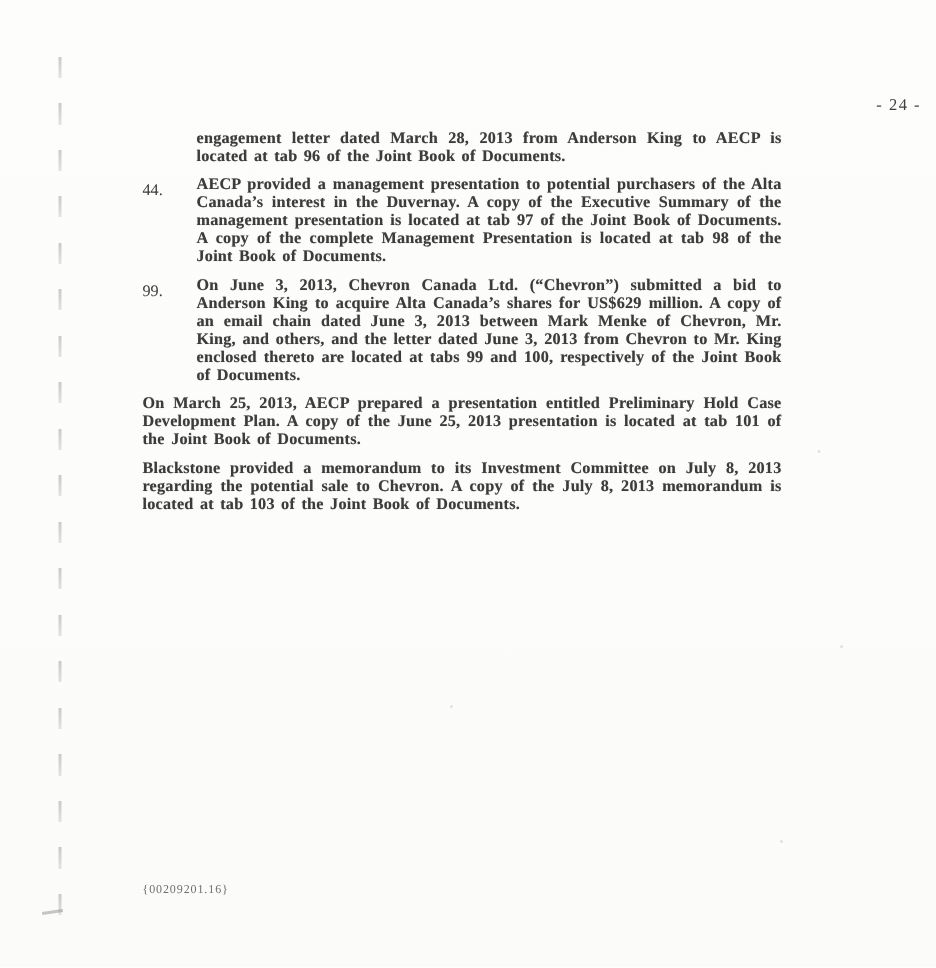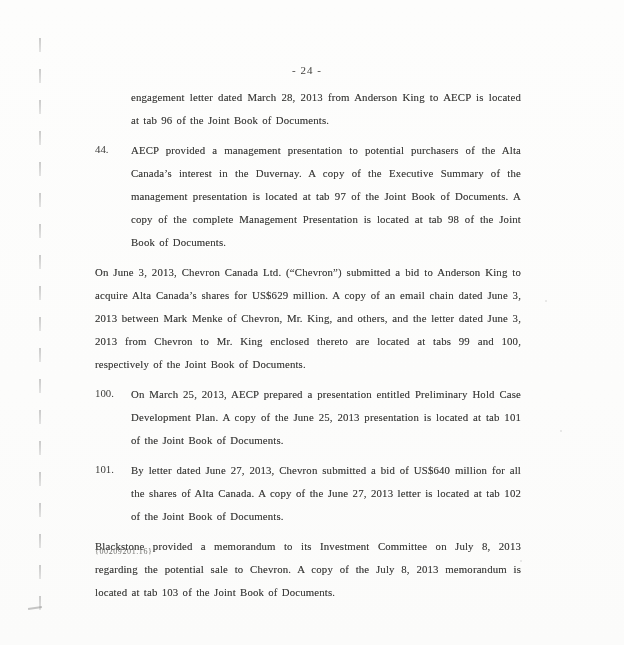--- a/index.html
+++ b/index.html
@@ -38,21 +38,21 @@
     width: 14px;
     height: 2px;
     background: rgba(130,130,130,0.45);
     transform: rotate(-8deg);
   }
   .page-number {
     position: absolute;
     top: 60px;
     left: 0;
     width: 614px;
-    text-align: center;
+    text-align: right;
     font-size: 11px;
     letter-spacing: 1px;
     line-height: 20px;
     color: #41403d;
   }
   .content {
     position: absolute;
     left: 95px;
     top: 86px;
     width: 426px;
@@ -63,32 +63,33 @@
   }
   .para-num {
     flex: 0 0 36px;
     font-size: 10.8px;
     line-height: 20px;
     color: #3c3c3a;
   }
   .para-text {
     flex: 1;
     font-size: 10.8px;
-    line-height: 23px;
+    line-height: 12px;
     text-align: justify;
     text-align-last: left;
     word-spacing: 1.4px;
     letter-spacing: 0.15px;
     color: #3c3c3a;
     text-shadow: 0 0 0.5px rgba(70,70,70,0.55);
+    font-weight: bold;
   }
   .footer-id {
     position: absolute;
     left: 95px;
-    top: 547px;
+    top: 588px;
     font-size: 8px;
     letter-spacing: 0.6px;
     color: #6f6f6c;
   }
   
   .speckle { position: absolute; width: 2px; height: 2px; background: rgba(150,150,150,0.25); border-radius: 50%; }
   .s1 { left: 545px; top: 300px; }
   .s2 { left: 300px; top: 470px; }
   .s3 { left: 560px; top: 430px; }
   .s4 { left: 520px; top: 560px; }
@@ -114,32 +115,28 @@
       <div class="para-num"></div>
       <div class="para-text">engagement letter dated March 28, 2013 from Anderson King to AECP is located at tab 96 of the Joint Book of Documents.</div>
     </div>
 
     <div class="para">
       <div class="para-num">44.</div>
       <div class="para-text">AECP provided a management presentation to potential purchasers of the Alta Canada’s interest in the Duvernay. A copy of the Executive Summary of the management presentation is located at tab 97 of the Joint Book of Documents. A copy of the complete Management Presentation is located at tab 98 of the Joint Book of Documents.</div>
     </div>
 
     <div class="para">
+      <div class="para-num">99.</div>
       <div class="para-text">On June 3, 2013, Chevron Canada Ltd. (“Chevron”) submitted a bid to Anderson King to acquire Alta Canada’s shares for US$629 million. A copy of an email chain dated June 3, 2013 between Mark Menke of Chevron, Mr. King, and others, and the letter dated June 3, 2013 from Chevron to Mr. King enclosed thereto are located at tabs 99 and 100, respectively of the Joint Book of Documents.</div>
     </div>
 
     <div class="para">
-      <div class="para-num">100.</div>
       <div class="para-text">On March 25, 2013, AECP prepared a presentation entitled Preliminary Hold Case Development Plan. A copy of the June 25, 2013 presentation is located at tab 101 of the Joint Book of Documents.</div>
     </div>
 
-    <div class="para">
-      <div class="para-num">101.</div>
-      <div class="para-text">By letter dated June 27, 2013, Chevron submitted a bid of US$640 million for all the shares of Alta Canada. A copy of the June 27, 2013 letter is located at tab 102 of the Joint Book of Documents.</div>
-    </div>
 
     <div class="para">
       <div class="para-text">Blackstone provided a memorandum to its Investment Committee on July 8, 2013 regarding the potential sale to Chevron. A copy of the July 8, 2013 memorandum is located at tab 103 of the Joint Book of Documents.</div>
     </div>
 
   </div>
 
   <div class="footer-id">{00209201.16}</div>
 
 </div>

